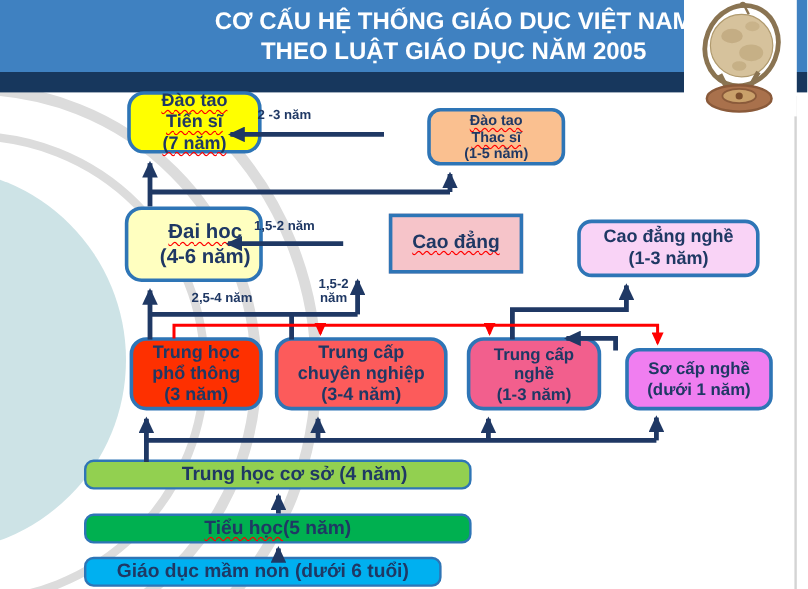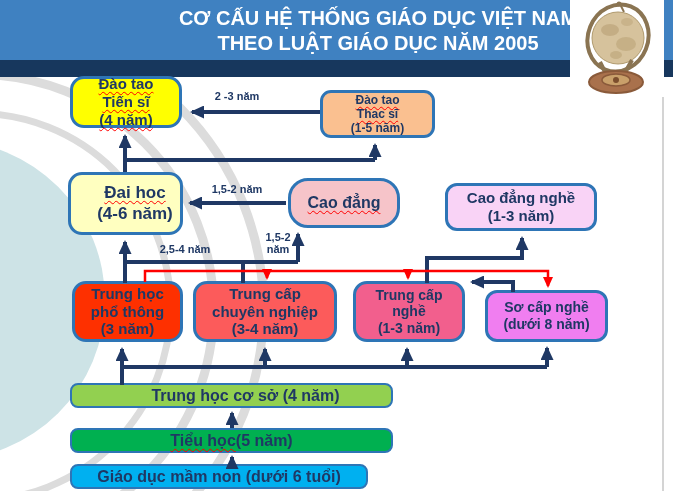--- a/index.html
+++ b/index.html
@@ -17,29 +17,29 @@
   #right-rule{position:absolute;left:662px;top:80px;width:2px;height:411px;background:#d4d4d4;z-index:0;}
   
   #header{position:absolute;left:0;top:0;width:673px;height:60px;background:var(--header_blue,#3f81c1);z-index:1;}
   #navy-strip{position:absolute;left:0;top:60px;width:673px;height:17px;background:var(--navy_strip,#17375d);z-index:1;}
   #title{position:absolute;left:0;top:6px;width:660px;text-align:center;color:#ffffff;
          font-size:20px;font-weight:bold;line-height:25px;z-index:2;padding-left:48px;}
   #globe-panel{position:absolute;left:570px;top:0;width:94px;height:97px;background:#ffffff;z-index:3;}
   
   .box{position:absolute;z-index:2;border:3px solid var(--border_blue,#2e75b6);border-radius:14px;
        display:flex;flex-direction:column;justify-content:center;
-       color:var(--text_navy,#1f3864);font-weight:bold;text-align:center;box-sizing:border-box;line-height:1.18;}
+       color:var(--text_navy,#1f3864);font-weight:bold;text-align:center;box-sizing:border-box;line-height:1.18;margin-left:36px;}
   .bar{position:absolute;z-index:2;border:2px solid var(--border_blue,#2e75b6);border-radius:8px;
        display:flex;align-items:center;justify-content:center;
        color:var(--text_navy,#1f3864);font-weight:bold;box-sizing:border-box;}
   .sq{text-decoration:underline wavy #ff0000 1px;text-underline-offset:2px;text-decoration-skip-ink:none;}
   #b-tiensi{background:var(--box_tien_si,#ffff00);font-size:15px;}
   #b-thacsi{background:var(--box_thac_si,#fac090);font-size:12px;border-radius:11px;}
   #b-daihoc{background:var(--box_dai_hoc,#ffffc0);font-size:17px;padding-left:19px;}
-  #b-caodang{background:var(--box_cao_dang,#f6c4c9);font-size:16px;border-radius:20px;}
+  #b-caodang{background:var(--box_cao_dang,#f6c4c9);font-size:16px;border-radius:0;}
   #b-cdn{background:var(--box_cao_dang_nghe,#f9d3f6);font-size:15px;border-radius:12px;}
   #b-thpt{background:var(--box_thpt,#fe3000);font-size:15px;}
   #b-tccn{background:var(--box_tccn,#fc5b5b);font-size:15px;}
   #b-tcn{background:var(--box_tcn,#f25f8d);font-size:14px;}
   #b-scn{background:var(--box_scn,#f07ef0);font-size:14px;border-radius:12px;}
   #b-thcs{background:var(--box_thcs,#92d050);font-size:16px;padding-left:28px;}
   #b-tieuhoc{background:var(--box_tieu_hoc,#00b050);font-size:16px;}
   #b-mamnon{background:var(--box_mam_non,#00b0f0);font-size:16px;}
   
   .edge-label{position:absolute;z-index:4;color:var(--text_navy,#1f3864);font-size:11px;font-weight:bold;text-align:center;line-height:12px;}
@@ -77,21 +77,21 @@
       <path d="M30,62 L38,78 M62,60 L52,78" stroke="#8a7452" stroke-width="4" fill="none"></path>
       <ellipse cx="46" cy="82" rx="27" ry="11" fill="#a9714c" stroke="#8a5a3a" stroke-width="2"></ellipse>
       <ellipse cx="46" cy="80" rx="14" ry="6" fill="#c9a06a" stroke="#8a5a3a" stroke-width="1.5"></ellipse>
       <circle cx="46" cy="80" r="3" fill="#7c4e2d"></circle>
     </svg>
   </div>
 
   <div class="box" id="b-tiensi" style="left:70px;top:76px;width:112px;height:52px">
     <div class="sq">Đào tao</div>
     <div class="sq">Tiến sĩ</div>
-    <div class="sq">(4 năm)</div>
+    <div class="sq">(7 năm)</div>
   </div>
   <div class="box" id="b-thacsi" style="left:320px;top:90px;width:115px;height:48px">
     <div class="sq">Đào tao</div>
     <div class="sq">Thac sĩ</div>
     <div>(1-5 năm)</div>
   </div>
 
   <div class="box" id="b-daihoc" style="left:68px;top:172px;width:115px;height:63px">
     <div class="sq">Đai hoc</div>
     <div>(4-6 năm)</div>
@@ -114,21 +114,21 @@
     <div>chuyên nghiệp</div>
     <div>(3-4 năm)</div>
   </div>
   <div class="box" id="b-tcn" style="left:353px;top:281px;width:112px;height:61px">
     <div>Trung cấp</div>
     <div>nghề</div>
     <div>(1-3 năm)</div>
   </div>
   <div class="box" id="b-scn" style="left:485px;top:290px;width:123px;height:52px">
     <div>Sơ cấp nghề</div>
-    <div>(dưới 8 năm)</div>
+    <div>(dưới 1 năm)</div>
   </div>
 
   <div class="bar" id="b-thcs" style="left:70px;top:383px;width:323px;height:25px">
     <span>Trung học cơ sở (4 năm)</span>
   </div>
   <div class="bar" id="b-tieuhoc" style="left:70px;top:428px;width:323px;height:25px">
     <span class="sq">Tiểu học</span>
       <span> (5 năm)</span>
   </div>
   <div class="bar" id="b-mamnon" style="left:70px;top:464px;width:298px;height:25px">

